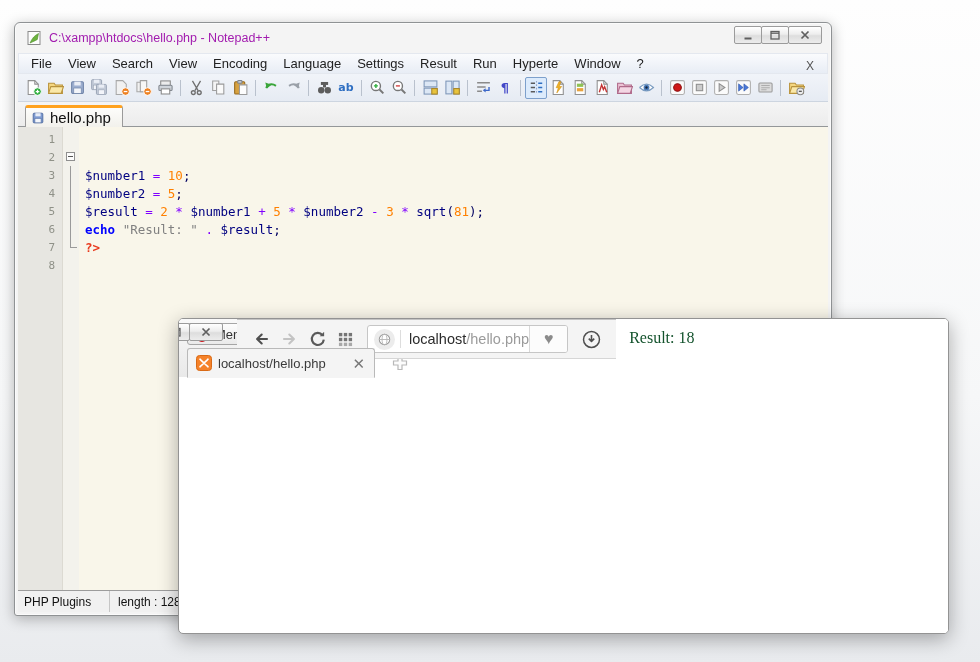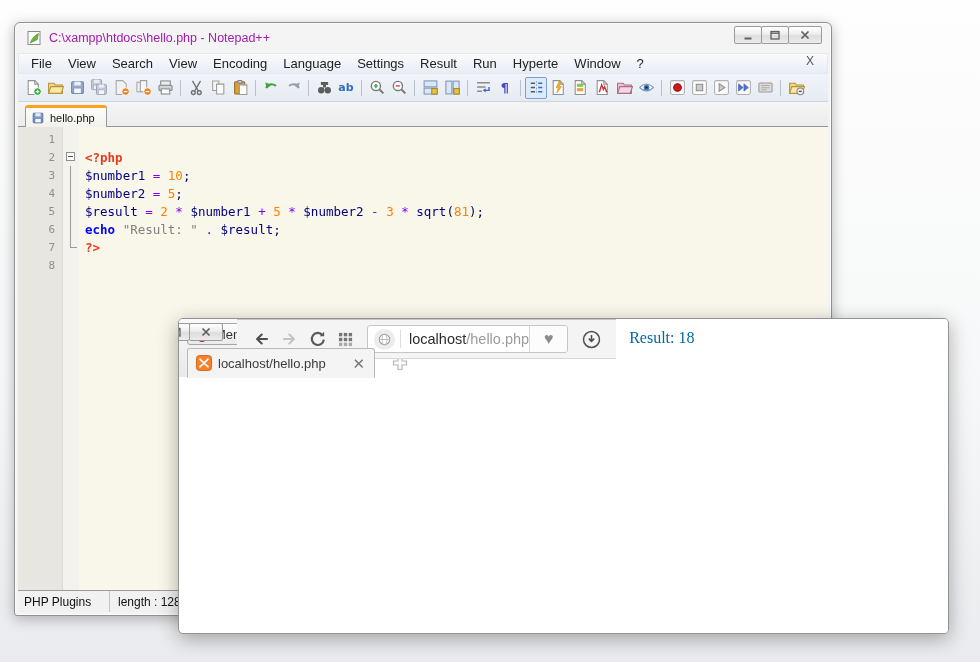--- a/index.html
+++ b/index.html
@@ -22,36 +22,36 @@
   
   #np{
     position:absolute;left:14px;top:22px;width:818px;height:594px;z-index:1;
     box-sizing:border-box;border:1px solid #8f9294;border-radius:6px 6px 3px 3px;
     background:#f4f4f4;box-shadow:0 3px 14px rgba(0,0,0,.28), inset 0 0 0 1px rgba(255,255,255,.65);
     display:flex;flex-direction:column;padding:0 3px 3px;
   }
   .np-title{height:30px;display:flex;align-items:center;gap:7px;padding-left:8px;
     font-size:12.5px;color:#a21caf;position:relative}
   .np-title .controls{position:absolute;right:6px;top:3px}
-  .np-menubar{height:21px;display:flex;align-items:flex-start;font-size:13px;color:#222;
+  .np-menubar{height:21px;display:flex;align-items:flex-end;font-size:13px;color:#222;
     background:linear-gradient(#fafbfd,#e8edf5);border:1px solid #e4e8ef;box-sizing:border-box;padding:0 4px}
   .menu-items{display:flex}
   .menu-item{padding:2px 8px;white-space:nowrap}
   .menu-x{margin-left:auto;padding:0 9px;color:#555;font-size:12px}
   .np-toolbar{height:27px;display:flex;align-items:center;padding:0 4px;
     background:linear-gradient(#f1f4f9,#e6ebf3);border-bottom:1px solid #cdd5e0}
   .tb-btn{width:22px;height:22px;display:flex;align-items:center;justify-content:center;border-radius:2px}
   .tb-btn.pressed{border:1px solid #7da0cc;background:#dcebfc;box-sizing:border-box}
   .tb-ic{display:flex;align-items:center;justify-content:flex-end}
   .tb-sep{width:1px;height:16px;background:#b9c1cd;margin:0 4px}
   .g{font-family:"DejaVu Sans",sans-serif;line-height:1}
   .np-tabbar{height:24px;background:linear-gradient(#f5f5f5,#ececec);
     border-bottom:1px solid #949799;display:flex;align-items:flex-end;padding-left:7px}
   .np-tab{height:22px;box-sizing:border-box;display:flex;align-items:center;gap:5px;
-    padding:0 11px 0 5px;margin-bottom:-1px;font-size:11px;color:#111;
+    padding:0 11px 0 5px;margin-bottom:-1px;font-size:15px;color:#111;
     background:linear-gradient(#fdfdfb,#f2f1ec);border:1px solid #9a9a9a;border-bottom:none;
     border-top:3px solid var(--accent);border-radius:3px 3px 0 0}
   .np-editor{flex:1;position:relative;background:var(--editor-bg);overflow:hidden;
     font-family:"DejaVu Sans Mono","Liberation Mono",monospace}
   .gutter-bg{position:absolute;left:0;top:0;bottom:0;width:44px;background:var(--gutter-bg);
     border-right:1px solid #dcdad2}
   .fold-bg{position:absolute;left:45px;top:0;bottom:0;width:16px;background:#f3f2ec}
   .code-rows{position:absolute;left:0;right:0;top:3px}
   .row{display:flex;height:18px;align-items:center}
   .ln{width:45px;box-sizing:border-box;text-align:right;padding-right:8px;
@@ -107,21 +107,21 @@
   .globe{width:21px;height:21px;border-radius:50%;background:#ececec;display:flex;align-items:center;justify-content:center}
   .addr-sep{width:1px;height:18px;background:#ddd}
   .url{font-size:14.5px;padding-left:8px;white-space:nowrap}
   .url .host{color:#2b2b2b}
   .url .path{color:#9b9b9b}
   .heart-seg{margin-left:auto;width:37px;height:100%;border-left:1px solid #d8d8d8;
     background:#fcfcfc;display:flex;align-items:center;justify-content:center}
   .heart{color:#8b8b8b;font-size:16px;line-height:1}
   .dl-btn{width:30px;height:30px;display:flex;align-items:center;justify-content:center}
   .op-content{flex:1;background:#fff;padding:10px 13px;
-    font-family:"Liberation Serif",serif;font-size:16px;color:#0369a1}
+    font-family:"Liberation Serif",serif;font-size:16px;color:#14532d}
 </style>
 </head>
 <body>
 
 <div id="stage">
 
   <section id="np">
     <div class="np-title">
       <span style="display:flex">
         <svg width="16" height="16" viewBox="0 0 16 16">
@@ -481,21 +481,20 @@
       <div class="fold-bg"></div>
       <div class="code-rows">
           <div class="row">
             <span class="ln">1</span>
             <span class="fold "></span>
             <span class="code"></span>
           </div>
           <div class="row">
             <span class="ln">2</span>
             <span class="fold fold-open"></span>
-            <span class="code"><span class="tk-tag">&lt;?php</span></span>
           </div>
           <div class="row">
             <span class="ln">3</span>
             <span class="fold fold-line"></span>
             <span class="code"><span class="tk-var">$number1</span><span class="tk-plain"> </span><span class="tk-op">=</span><span class="tk-plain"> </span><span class="tk-num">10</span><span class="tk-punc">;</span></span>
           </div>
           <div class="row">
             <span class="ln">4</span>
             <span class="fold fold-line"></span>
             <span class="code"><span class="tk-var">$number2</span><span class="tk-plain"> </span><span class="tk-op">=</span><span class="tk-plain"> </span><span class="tk-num">5</span><span class="tk-punc">;</span></span>

